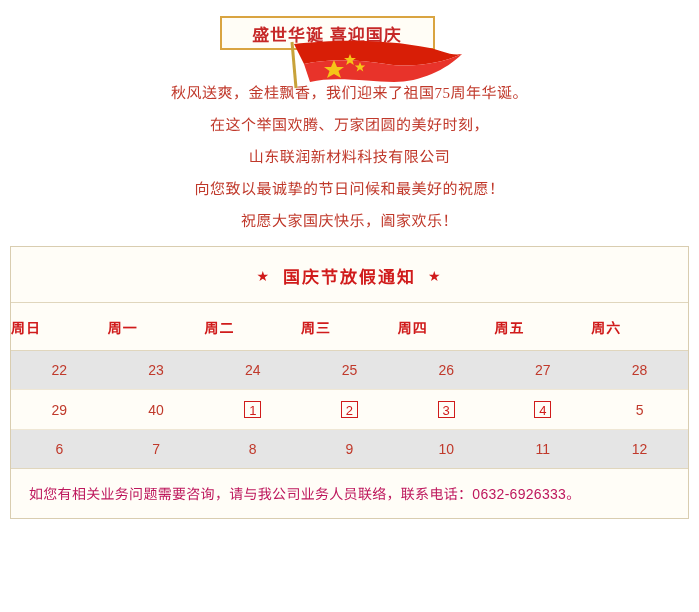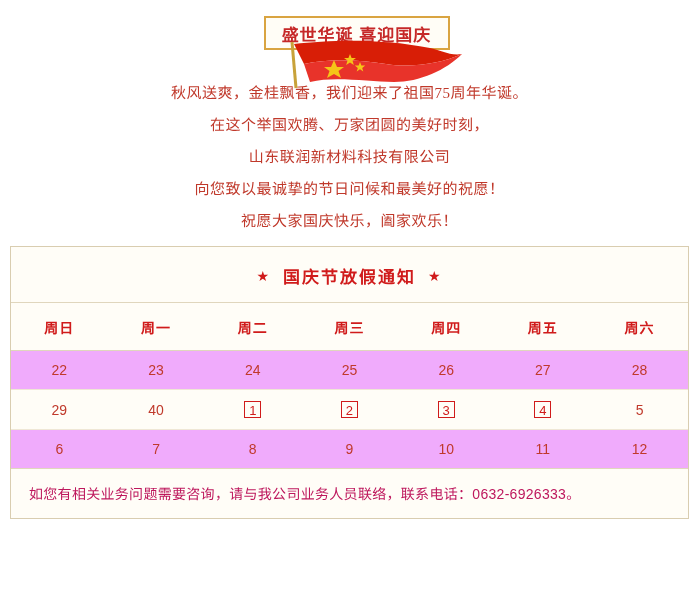--- a/index.html
+++ b/index.html
@@ -28,29 +28,28 @@
   .banner-inner {
     position: relative;
     width: 260px;
     height: 78px;
     margin-top: 16px;
   }
   .banner-box {
     position: absolute;
     left: 0;
     top: 0;
-    width: 186px;
+    width: 215px;
     height: 34px;
     border: 2px solid #d9a441;
     background: #fffdf6;
     display: flex;
     align-items: center;
     justify-content: center;
     box-sizing: border-box;
-    margin-left: 44px;
   }
   .banner-text {
     font-size: 17px;
     font-weight: bold;
     color: #c62828;
     letter-spacing: 1px;
     white-space: nowrap;
   }
   .flag-svg {
     position: absolute;
@@ -108,32 +107,32 @@
     width: 100%;
     border-collapse: collapse;
     table-layout: fixed;
   }
   table.cal th {
     font-size: 14px;
     font-weight: bold;
     color: #d01b1b;
     padding: 14px 0 13px 0;
     border-bottom: 1px solid #e0d6bd;
-    text-align: center;
+    text-align: left;
     letter-spacing: 1px;
   }
   table.cal td {
     font-size: 14px;
     color: #c0392b;
     text-align: center;
     padding: 11px 0;
     border-bottom: 1px solid #efe7d5;
   }
   table.cal tr.shaded td {
-    background: #f0abfc;
+    background: #e5e5e5;
   }
   table.cal tr:last-child td {
     border-bottom: 1px solid #e0d6bd;
   }
   .boxed {
     display: inline-block;
     border: 1px solid #d01b1b;
     color: #d01b1b;
     width: 17px;
     height: 17px;

